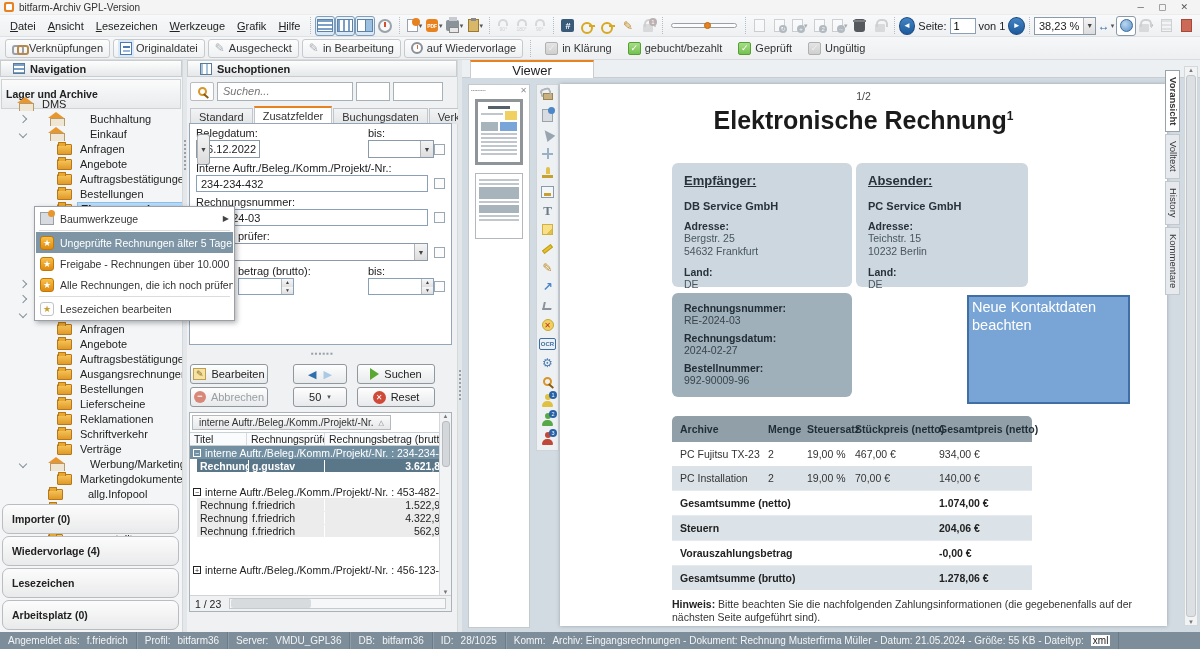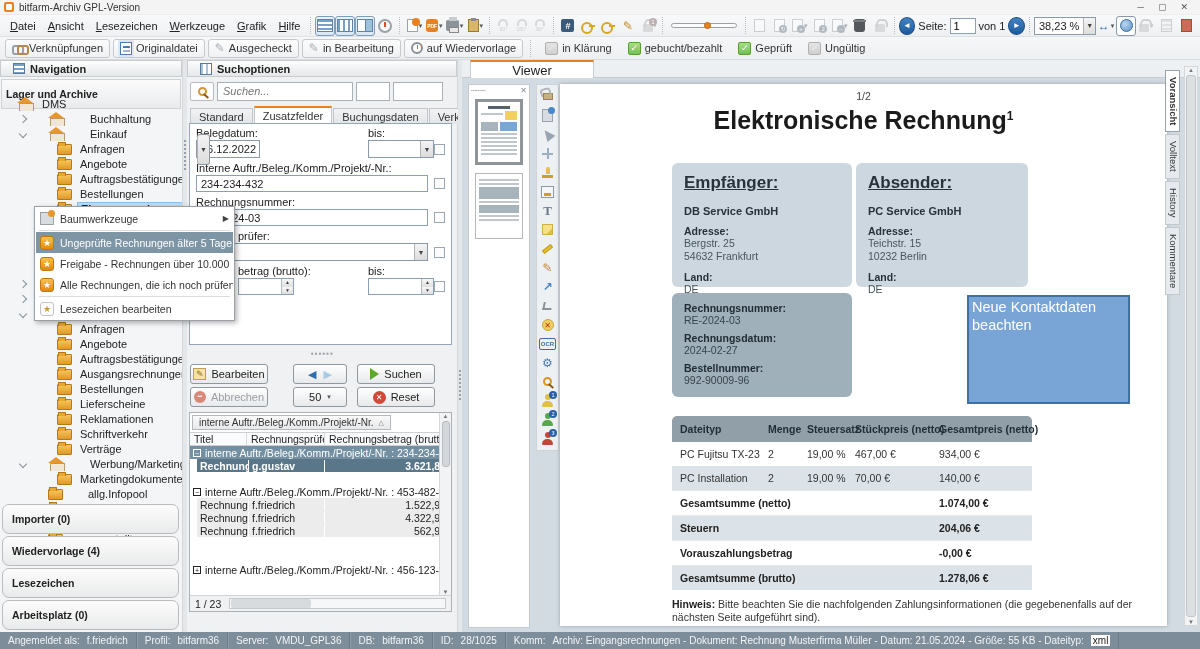--- a/index.html
+++ b/index.html
@@ -205,21 +205,21 @@
   .ico-gears{color:#4a7ab0;font-size:12px;line-height:12px;}
   .ico-user{width:13px;height:13px;position:relative;}
   .ico-user::before{content:"";position:absolute;left:3.5px;top:0;width:6px;height:6px;border-radius:50%;background:inherit;background:var(--uc);}
   .ico-user::after{content:"";position:absolute;left:1px;bottom:0;width:11px;height:6px;border-radius:5px 5px 1px 1px;background:var(--uc);}
   .ubadge{position:absolute;right:-3px;top:-3px;width:8px;height:8px;border-radius:50%;background:#2860a8;color:#fff;font-size:5.5px;line-height:8px;text-align:center;z-index:2;}
   #page{position:absolute;left:98px;top:24px;width:607px;height:542px;background:#fff;box-shadow:0 0 4px rgba(0,0,0,.25);}
   #pg-ind{position:absolute;left:0;top:6px;width:100%;text-align:center;font-size:10.5px;color:#444;}
   #doc-title{position:absolute;left:0;top:22px;width:100%;text-align:center;font-size:25px;font-weight:bold;color:#1b1b1b;}
   #doc-title sup{font-size:12px;}
   .addrbox{position:absolute;background:#ccd7df;border-radius:6px;padding:10px 12px;}
-  .addr-h{font-weight:bold;text-decoration:underline;font-size:17px;color:#28323a;}
+  .addr-h{font-weight:bold;text-decoration:underline;font-size:13px;color:#28323a;}
   .addr-name{font-weight:bold;font-size:11px;margin-top:12px;color:#28323a;}
   .addr-l{font-weight:bold;font-size:10.5px;margin-top:8px;color:#28323a;}
   .addr-v{font-size:10.5px;color:#49565e;line-height:13px;}
   #graybox{position:absolute;left:112px;top:209px;width:180px;height:104px;background:#9fb0bb;border-radius:6px;padding:9px 12px;}
   #graybox .gl{font-weight:bold;font-size:10.5px;color:#212c34;margin-top:6px;}
   #graybox .gl:first-child{margin-top:0;}
   #graybox .gv{font-size:10.5px;color:#38444c;}
   #bluenote{position:absolute;left:407px;top:211px;width:163px;height:109px;background:#79a5d6;border:2px solid #3f6fa5;color:#fff;font-size:14.5px;line-height:18px;padding:1px 3px;}
   #itable{position:absolute;left:112px;top:332px;width:360px;font-size:10.5px;}
   .it-head{height:26px;background:#919fa9;border-radius:5px 5px 0 0;position:relative;font-weight:bold;color:#1f2d36;}
@@ -907,21 +907,21 @@
         <div class="gl">Rechnungsnummer:</div>
         <div class="gv">RE-2024-03</div>
         <div class="gl">Rechnungsdatum:</div>
         <div class="gv">2024-02-27</div>
         <div class="gl">Bestellnummer:</div>
         <div class="gv">992-90009-96</div>
       </div>
       <div id="bluenote">Neue Kontaktdaten beachten</div>
       <div id="itable">
           <div class="it-head">
-            <span class="cell c1">Dateityp</span>
+            <span class="cell c1">Archive</span>
             <span class="cell c2">Menge</span>
             <span class="cell c3">Steuersatz</span>
             <span class="cell c4">Stückpreis (netto)</span>
             <span class="cell c5">Gesamtpreis (netto)</span>
           </div>
           <div class="it-row">
             <span class="cell c1">PC Fujitsu TX-23</span>
             <span class="cell c2">2</span>
             <span class="cell c3">19,00 %</span>
             <span class="cell c4">467,00 €</span>

